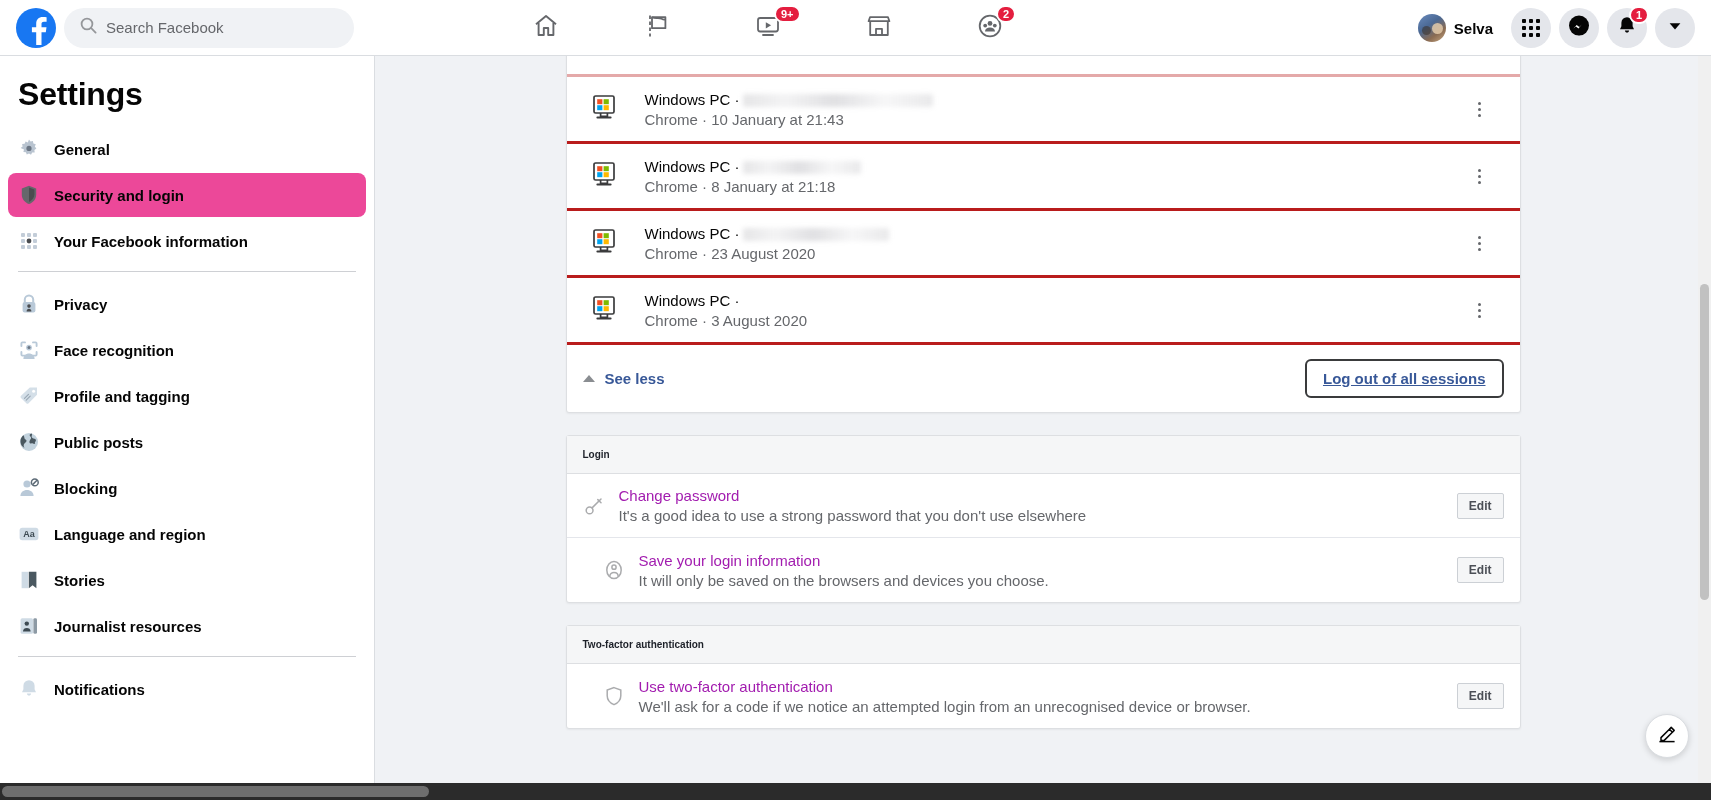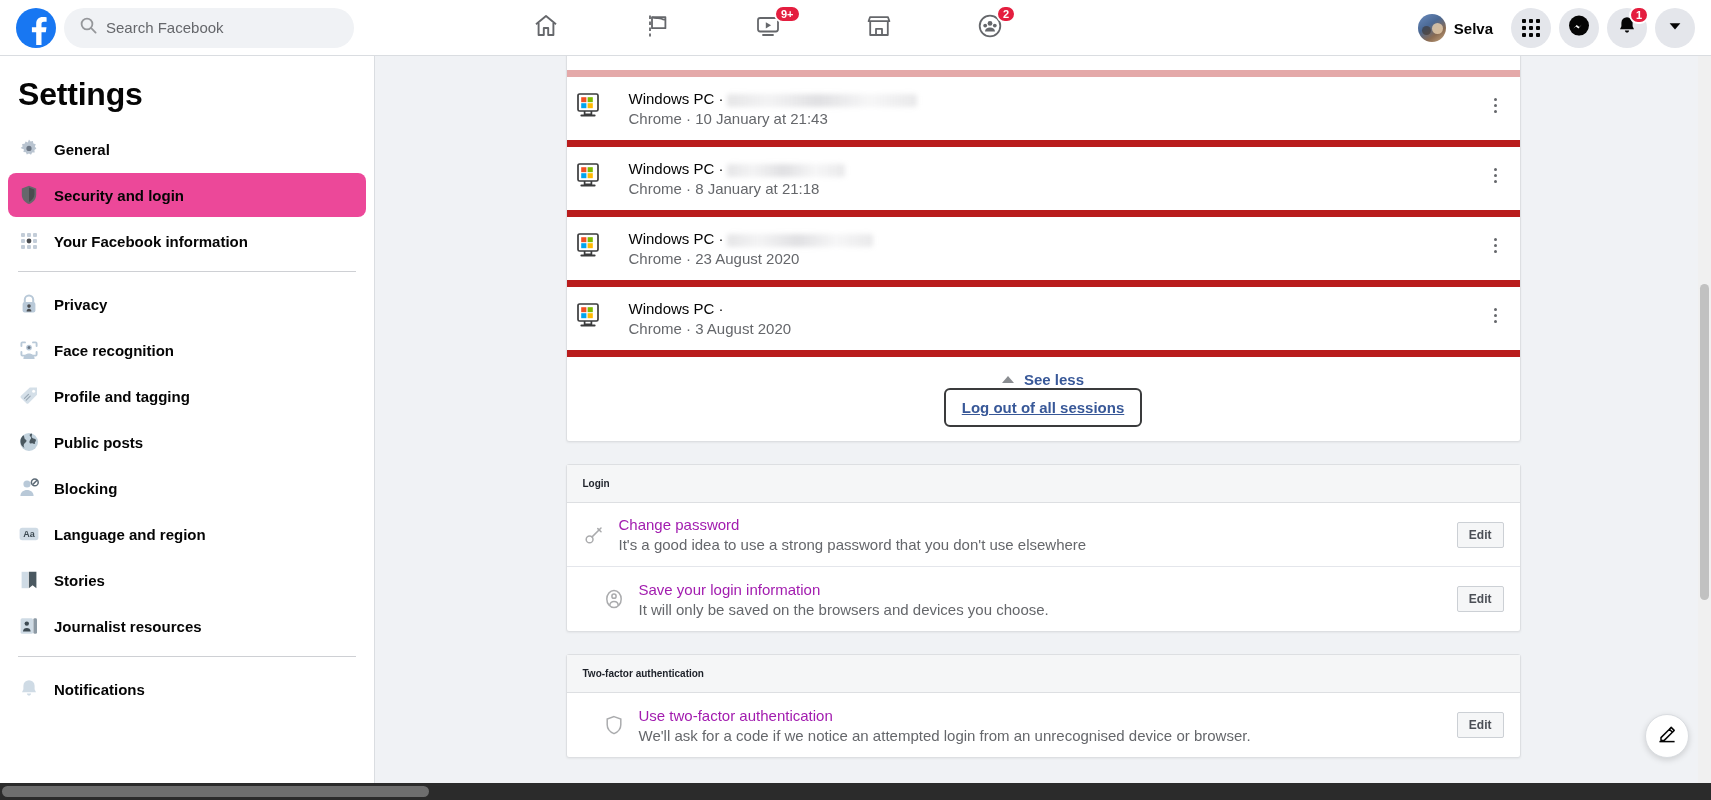--- a/index.html
+++ b/index.html
@@ -143,23 +143,23 @@
   }
   .card-head {
     background: #f5f6f7;
     border-bottom: 1px solid #dddfe2;
     padding: 13px 16px;
     font-size: 10px; font-weight: bold; color: #1d2129;
   }
 
   
   .sess-row {
-    display: flex; align-items: flex-start;
-    padding: 13px 4px;
-    border-bottom: 7px solid #b91c1c;
+    display: flex; align-items: center;
+    padding: 13px 20px;
+    border-bottom: 3px solid #b91c1c;
     min-height: 67px;
   }
   .sess-row:last-of-type { border-bottom: 1px solid #e4e6eb; }
   .win-ico { width: 34px; height: 34px; flex: 0 0 auto; margin-right: 24px; }
   .sess-text { flex: 1 1 auto; }
   .sess-title { font-size: 15px; color: #050505; margin-bottom: 3px; white-space: nowrap; }
   .redacted {
     display: inline-block; vertical-align: middle;
     height: 13px; border-radius: 2px;
     background: linear-gradient(90deg, rgba(170,170,175,.30) 0%, rgba(190,190,195,.18) 22%, rgba(160,160,168,.33) 48%, rgba(200,200,205,.15) 75%, rgba(175,175,180,.28) 100%);
@@ -169,21 +169,21 @@
   .sess-sub { font-size: 15px; color: #65676b; }
   .kebab {
     width: 30px; height: 30px; flex: 0 0 auto;
     display: flex; flex-direction: column; align-items: center; justify-content: center;
     gap: 3px; cursor: pointer; margin-right: 5px;
   }
   .kebab i { width: 3px; height: 3px; border-radius: 50%; background: #65676b; display: block; }
 
   .see-less-row {
     display: flex; align-items: center; justify-content: space-between;
-    padding: 14px 16px; min-height: 62px; flex-direction: column;
+    padding: 14px 16px; min-height: 62px;
   }
   .see-less {
     display: flex; align-items: center; gap: 10px;
     color: #385898; font-size: 15px; font-weight: bold; cursor: pointer;
   }
   .caret-up {
     width: 0; height: 0;
     border-left: 6px solid transparent; border-right: 6px solid transparent;
     border-bottom: 7px solid #8a8d91;
   }

